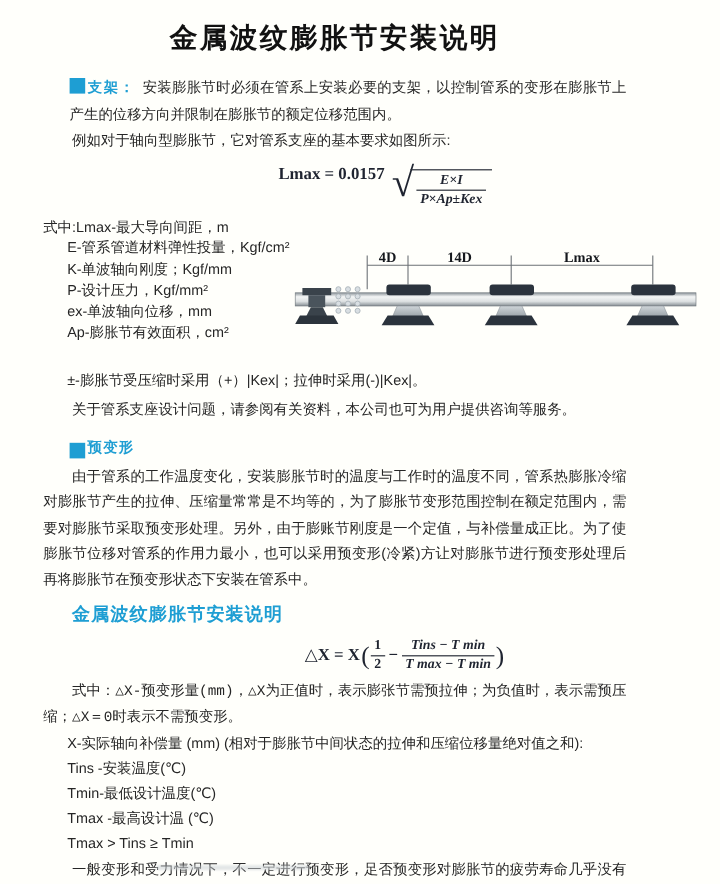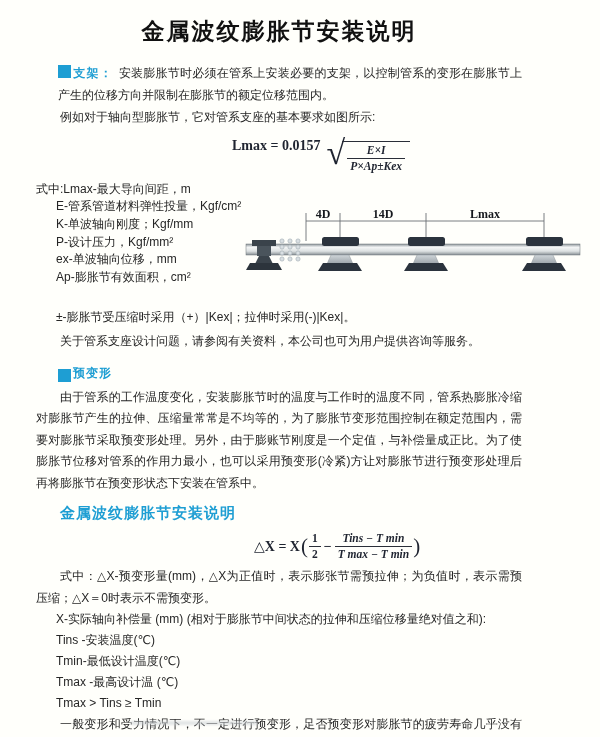--- a/index.html
+++ b/index.html
@@ -173,21 +173,21 @@
       <span class="den">2</span>
     </span>
     <span class="fgap">−</span>
     <span class="frac it">
       <span class="num">Tins − T min</span>
       <span class="den">T max − T min</span>
     </span>
     <span class="paren">)</span>
   </div>
 
-  <p class="indent" style="line-height:21.5px;">式中：△X-预变形量(mm)，△X为正值时，表示膨张节需预拉伸；为负值时，表示需预压缩；△X＝0时表示不需预变形。</p>
+  <p class="indent" style="line-height:21.5px;font-family:Liberation Mono, monospace;">式中：△X-预变形量(mm)，△X为正值时，表示膨张节需预拉伸；为负值时，表示需预压缩；△X＝0时表示不需预变形。</p>
 
   <div class="vars2">
     <div>X-实际轴向补偿量 (mm) (相对于膨胀节中间状态的拉伸和压缩位移量绝对值之和):</div>
     <div>Tins -安装温度(℃)</div>
     <div>Tmin-最低设计温度(℃)</div>
     <div>Tmax -最高设计温 (℃)</div>
     <div>Tmax &gt; Tins ≥ Tmin</div>
   </div>
   <p class="indent" style="line-height:21px;">一般变形和受力情况下，不一定进行预变形，足否预变形对膨胀节的疲劳寿命几乎没有影响。</p>
 

